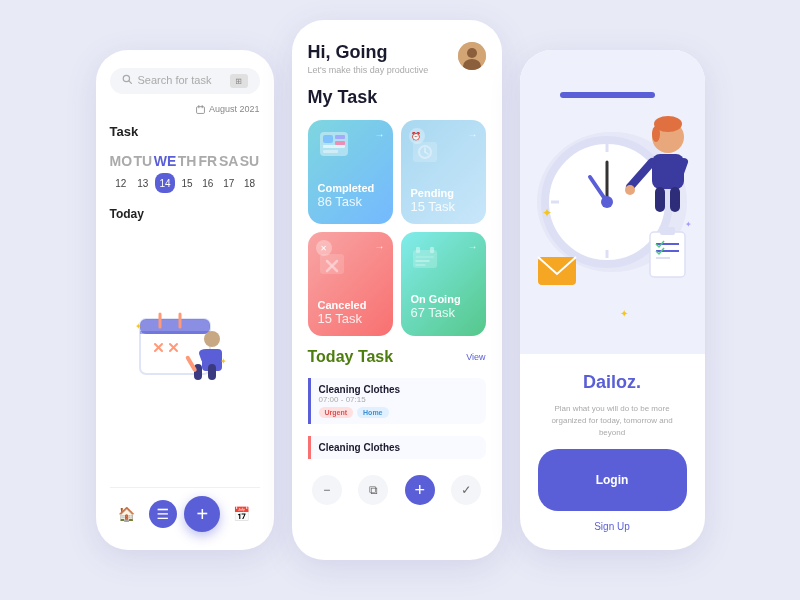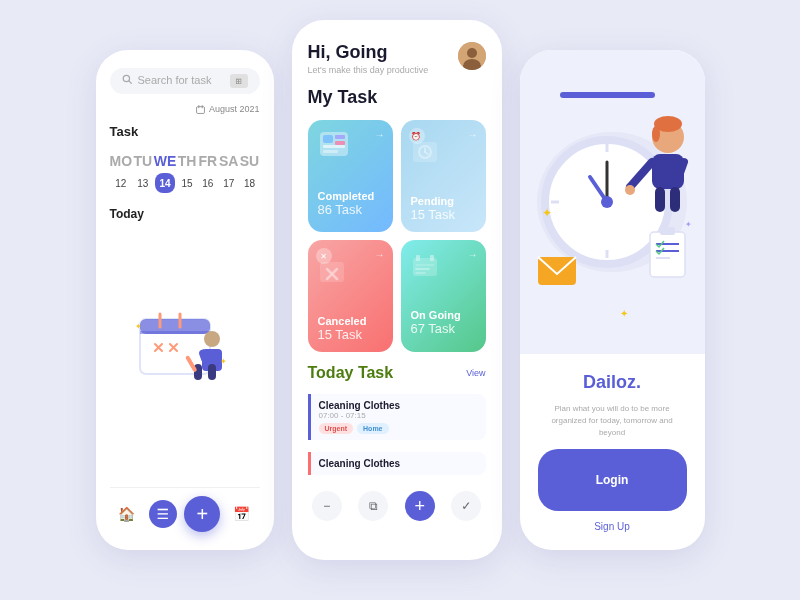--- a/index.html
+++ b/index.html
@@ -80,21 +80,21 @@
       width: 20px;
       height: 20px;
       display: flex;
       align-items: center;
       justify-content: center;
       border-radius: 6px;
     }
     .day-num.active {
       background: #5a5fd7;
       color: #fff;
-      font-weight: 700;
+      font-weight: 400;
       border-radius: 8px;
     }
 
     .today-label {
       font-size: 12px;
       font-weight: 700;
       color: #222;
       margin-top: 4px;
     }
 
@@ -213,21 +213,21 @@
       background: linear-gradient(135deg, #f8a5a5, #f97070);
     }
     .task-card.ongoing {
       background: linear-gradient(135deg, #81ecec, #55c78a);
     }
 
     .task-card-label {
       font-size: 11px;
       font-weight: 700;
       color: #fff;
-      margin-top: 26px;
+      margin-top: 18px;
     }
     .task-card-count {
       font-size: 13px;
       color: rgba(255,255,255,0.85);
     }
     .task-card-icon {
       position: absolute;
       top: 8px;
       right: 8px;
       font-size: 10px;

